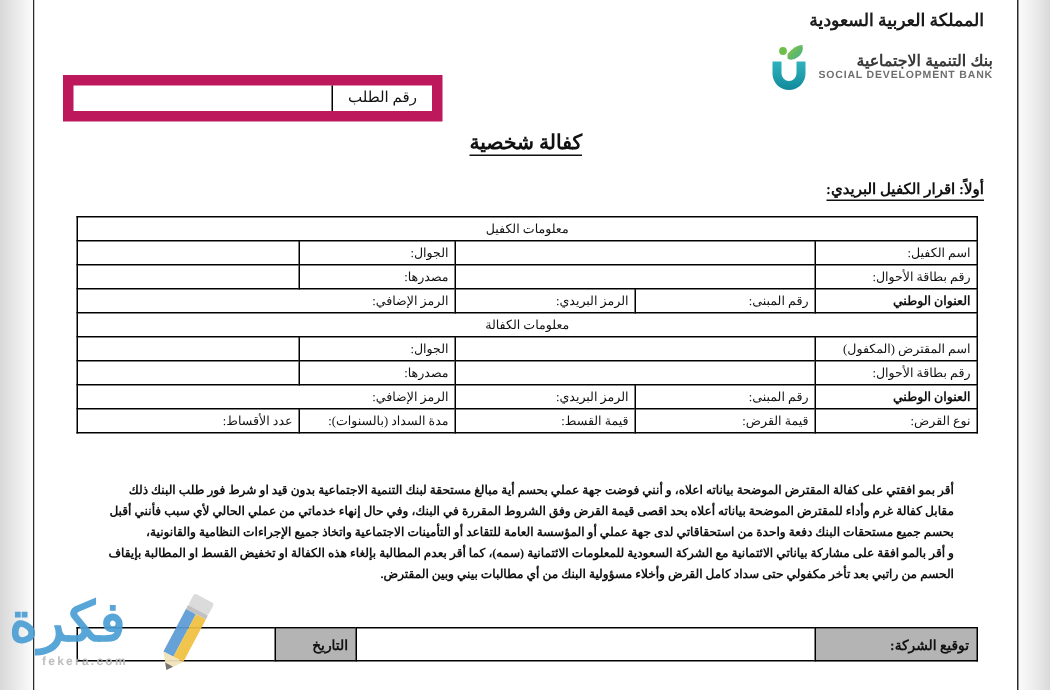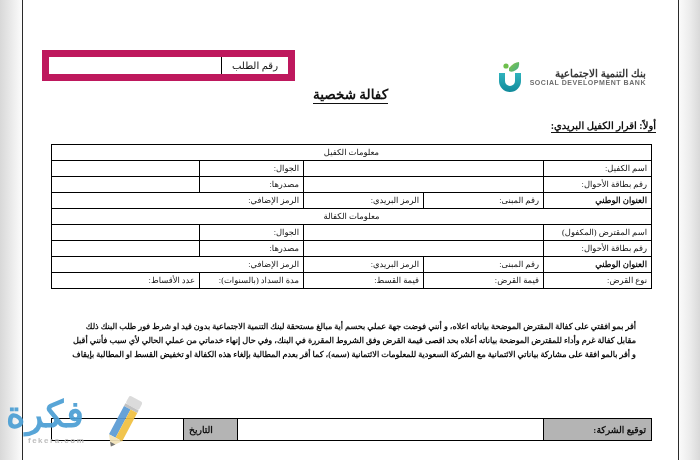--- a/index.html
+++ b/index.html
@@ -51,26 +51,25 @@
     top: 6px;
     right: 22px;
     font-size: 11.5px;
     font-weight: bold;
     color: #1b1b1b;
     letter-spacing: 0.2px;
   }
   .logo-wrap {
     position: absolute;
     top: 28px;
-    right: 32px;
+    right: 16px;
     display: flex;
     flex-direction: row;
     align-items: center;
     gap: 5px;
-    margin-top: 32px;
   }
   .logo-mark {
     width: 30px;
     height: 34px;
     position: relative;
     flex: 0 0 auto;
   }
   .logo-text {
     text-align: right;
     line-height: 1.05;
@@ -210,21 +209,21 @@
     border: 1px solid #000;
     height: 21px;
     font-size: 9.2px;
     font-weight: bold;
     color: #121212;
     padding: 0 5px;
     vertical-align: middle;
   }
   td.sign-head { background: #b4b4b4; }
   td.sign-blank { background: #ffffff; }
-  td.date-head { background: #b4b4b4; text-align: left; }
+  td.date-head { background: #b4b4b4; text-align: right; }
   td.date-blank { background: #ffffff; }
 
   
   #watermark {
     position: absolute;
     left: 0px;
     top: 392px;
     width: 168px;
     height: 66px;
     pointer-events: none;
@@ -262,20 +261,21 @@
 </style>
 </head>
 <body>
 
 <div id="page-backdrop"></div>
 <div id="page-border-left"></div>
 <div id="page-border-right"></div>
 
 <div id="sheet">
 
+  <div class="hdr-kingdom">المملكة العربية السعودية</div>
 
   <div class="logo-wrap">
     <div class="logo-text">
       <span class="ar">بنك التنمية الاجتماعية</span>
       <span class="en">SOCIAL DEVELOPMENT BANK</span>
     </div>
     <div class="logo-mark">
       <svg viewBox="0 0 30 34" width="30" height="34" xmlns="http://www.w3.org/2000/svg">
         <defs>
           <linearGradient id="tealgrad" x1="0" y1="0" x2="0" y2="1">
@@ -373,21 +373,23 @@
         <td class="lbl">قيمة القسط:</td>
         <td class="lbl">مدة السداد (بالسنوات):</td>
         <td class="lbl">عدد الأقساط:</td>
       </tr>
     </tbody>
   </table>
 
   <div id="declaration">
     <p>أقر بمو افقتي على كفالة المقترض الموضحة بياناته اعلاه، و أنني فوضت جهة عملي بحسم أية مبالغ مستحقة لبنك التنمية الاجتماعية بدون قيد او شرط فور طلب البنك ذلك</p>
     <p>مقابل كفالة غرم وأداء للمقترض الموضحة بياناته أعلاه بحد اقصى قيمة القرض وفق الشروط المقررة في البنك، وفي حال إنهاء خدماتي من عملي الحالي لأي سبب فأنني أقبل</p>
+    <p>بحسم جميع مستحقات البنك دفعة واحدة من استحقاقاتي لدى جهة عملي أو المؤسسة العامة للتقاعد أو التأمينات الاجتماعية واتخاذ جميع الإجراءات النظامية والقانونية،</p>
     <p>و أقر بالمو افقة على مشاركة بياناتي الائتمانية مع الشركة السعودية للمعلومات الائتمانية (سمه)، كما أقر بعدم المطالبة بإلغاء هذه الكفالة او تخفيض القسط او المطالبة بإيقاف</p>
+    <p>الحسم من راتبي بعد تأخر مكفولي حتى سداد كامل القرض وأخلاء مسؤولية البنك من أي مطالبات بيني وبين المقترض.</p>
   </div>
 
   <table id="sign-table">
     <colgroup>
       <col style="width:108px">
         <col style="width:306px">
       <col style="width:54px">
         <col style="width:132px">
     </colgroup>
     <tbody>

